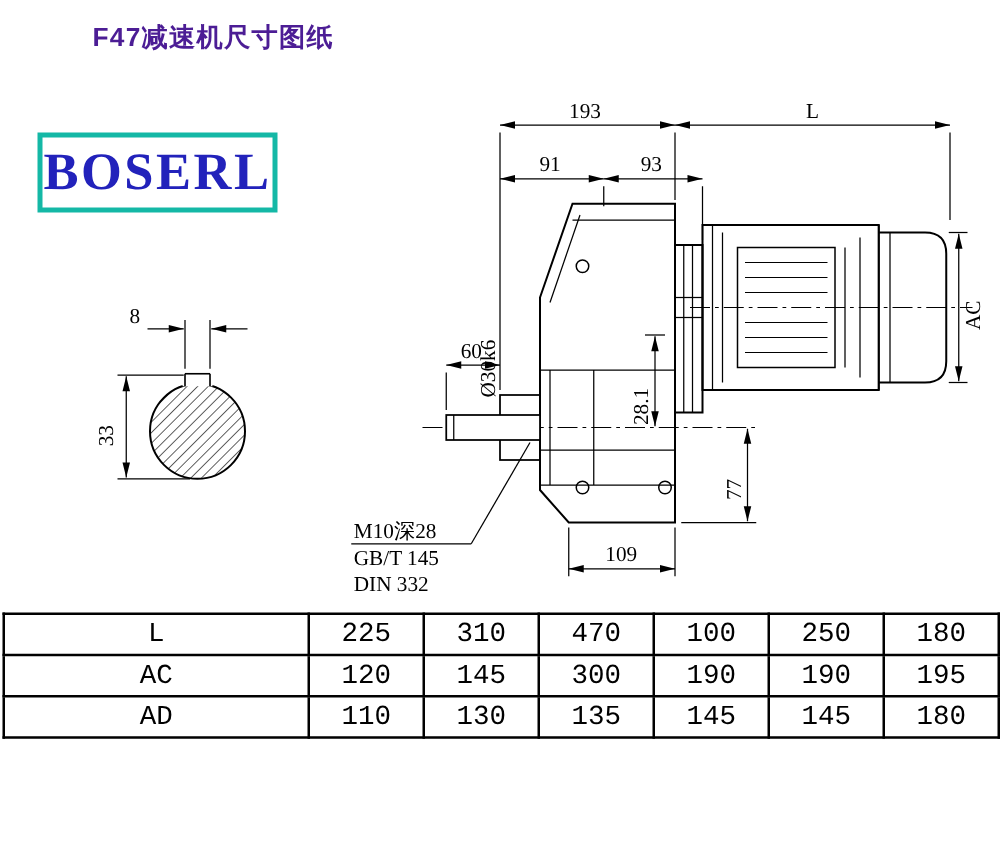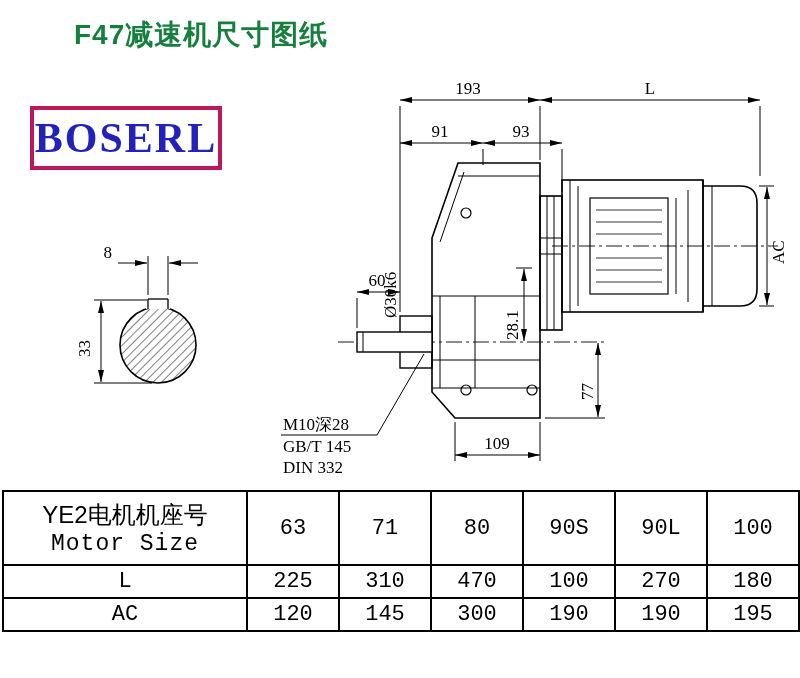--- a/index.html
+++ b/index.html
@@ -2,27 +2,27 @@
 <html><head>
 <meta charset="utf-8">
 <style>
   * { margin:0; padding:0; box-sizing:border-box; }
   html,body { background:#ffffff; }
   body { width:800px; height:678px; font-family:"Liberation Sans", sans-serif; }
   .page { position:relative; width:800px; height:678px; background:#fff; overflow:hidden; }
 
   .title {
     position:absolute; left:74px; top:16px;
-    font-size:28px; font-weight:bold; color:#15803d; letter-spacing:1px;
+    font-size:21px; font-weight:bold; color:#4c1d95; letter-spacing:1px;
     font-family:"Liberation Sans", sans-serif;
   }
 
   .logo {
     position:absolute; left:30px; top:106px; width:192px; height:64px;
-    border:4px solid #be185d; background:#fff;
+    border:4px solid #14b8a6; background:#fff;
     display:flex; align-items:center; justify-content:center;
   }
   .logo-text {
     font-family:"Liberation Serif", serif;
     font-size:42px; font-weight:bold; color:#2222bb; letter-spacing:2px;
     line-height:1;
   }
 
   svg.drawing { position:absolute; left:0; top:0; }
   svg text { font-family:"Liberation Serif", serif; font-size:17px; fill:#000; }
@@ -184,46 +184,43 @@
     <colgroup>
       <col style="width:244px">
       <col style="width:92px">
         <col style="width:92px">
         <col style="width:92px">
       <col style="width:92px">
         <col style="width:92px">
         <col style="width:92px">
     </colgroup>
     <tbody>
-      <tr class="header-row">
-        <td>
-          <div class="h-cn">YE2电机机座号</div>
-          <div class="h-en">Motor Size</div>
-        </td>
-        <td class="num">63</td>
-        <td class="num">71</td>
-        <td class="num">80</td>
-        <td class="num">90S</td>
-        <td class="num">90L</td>
-        <td class="num">100</td>
-      </tr>
       <tr class="data-row">
         <td>L</td>
         <td class="num">225</td>
         <td class="num">310</td>
         <td class="num">470</td>
         <td class="num">100</td>
-        <td class="num">270</td>
+        <td class="num">250</td>
         <td class="num">180</td>
       </tr>
       <tr class="data-row">
         <td>AC</td>
         <td class="num">120</td>
         <td class="num">145</td>
         <td class="num">300</td>
         <td class="num">190</td>
         <td class="num">190</td>
         <td class="num">195</td>
       </tr>
+      <tr class="data-row">
+        <td>AD</td>
+        <td class="num">110</td>
+        <td class="num">130</td>
+        <td class="num">135</td>
+        <td class="num">145</td>
+        <td class="num">145</td>
+        <td class="num">180</td>
+      </tr>
     </tbody>
   </table>
 
 </div>
 
 </body></html>

